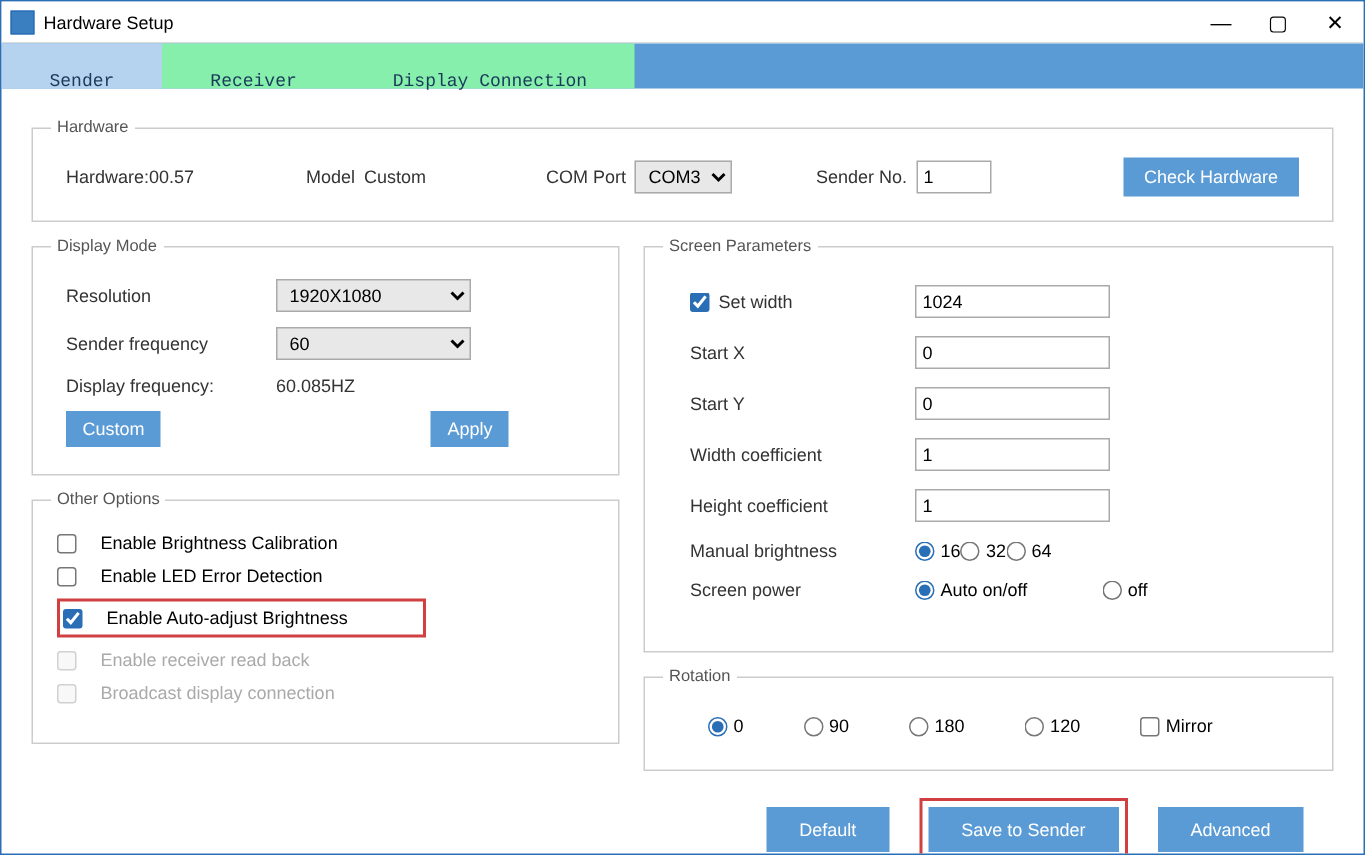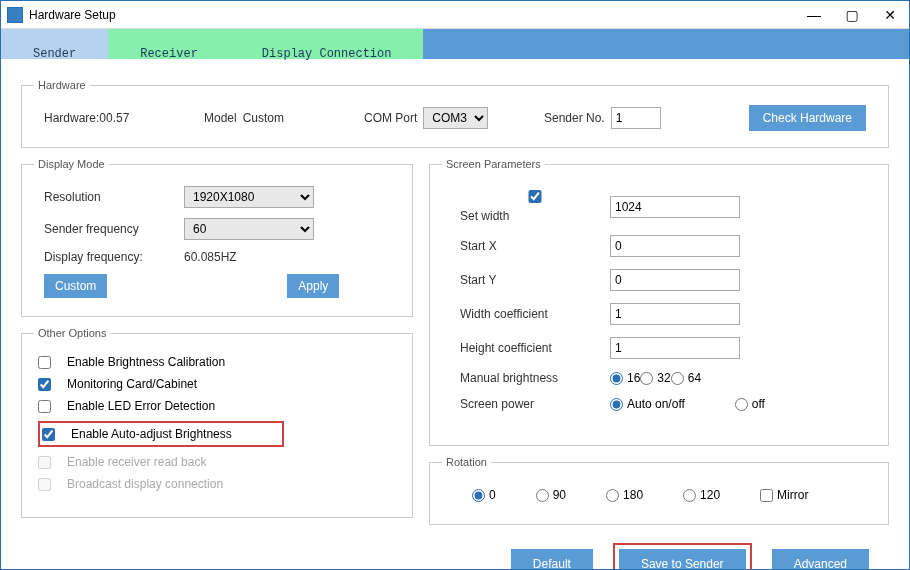--- a/index.html
+++ b/index.html
@@ -41,21 +41,21 @@
 .form-row .fval { color: #333; }
 
 .btn-row { display: flex; gap: 80px; margin-top: 6px; }
 
 .opt { display: flex; align-items: center; margin-bottom: 8px; gap: 16px; }
 .opt input[type=checkbox] { width: 13px; height: 13px; }
 .opt.disabled { color: #aaa; }
 .opt.highlight { border: 2px solid #d04040; padding: 4px 50px 4px 2px; display: inline-flex; }
 
 .sp-row { display: flex; align-items: center; margin-bottom: 12px; }
-.sp-row .sp-label { width: 150px; color: #333; display: flex; gap: 6px; flex-direction: column; }
+.sp-row .sp-label { width: 150px; color: #333; display: flex; align-items: center; gap: 6px; }
 .sp-row input[type=text] { width: 130px; }
 
 .radio-grp { display: flex; align-items: center; }
 .radio-grp label { display: flex; align-items: center; gap: 4px; }
 .radio-grp input[type=radio] { width: 13px; height: 13px; }
 
 .rot-row { display: flex; align-items: center; gap: 40px; padding: 10px 30px; }
 .rot-row label { display: flex; align-items: center; gap: 4px; }
 
 .footer-btns { display: flex; justify-content: flex-end; gap: 20px; padding: 8px 20px 0 0; align-items: center; }
@@ -130,24 +130,20 @@
       </fieldset>
 
       <fieldset>
         <legend>Other Options</legend>
         <div style="padding:6px 4px">
           <div class="opt">
             <input type="checkbox" style="">
             <span>Enable Brightness Calibration</span>
           </div>
           <div class="opt">
-            <input type="checkbox" checked="" style="">
-            <span>Monitoring Card/Cabinet</span>
-          </div>
-          <div class="opt">
             <input type="checkbox" style="">
             <span>Enable LED Error Detection</span>
           </div>
           <div class="opt highlight">
             <input type="checkbox" checked="" style="">
             <span>Enable Auto-adjust Brightness</span>
           </div>
           <div class="opt disabled">
             <input type="checkbox" disabled="" style="">
             <span>Enable receiver read back</span>

